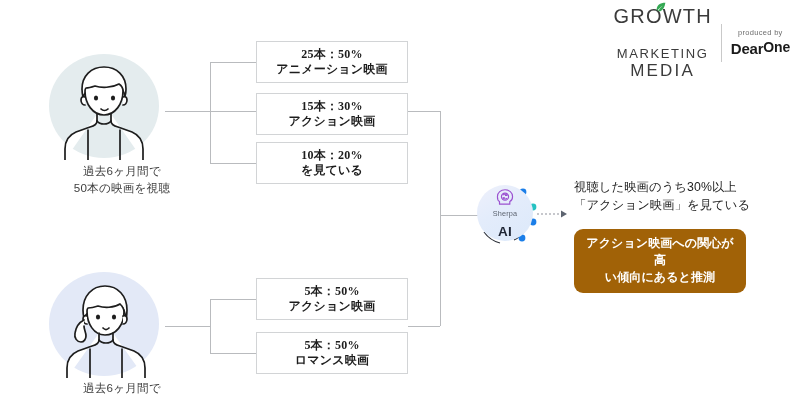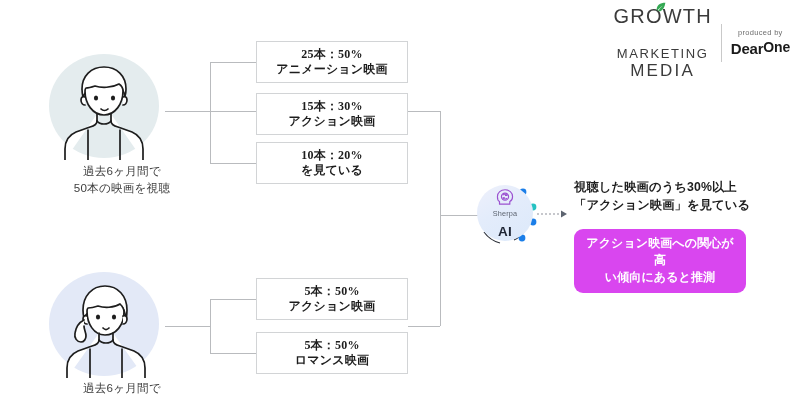--- a/index.html
+++ b/index.html
@@ -179,33 +179,33 @@
     margin-top: 8px;
     letter-spacing: .3px;
   }
 
   
   .out-text {
     position: absolute;
     left: 574px;
     top: 178px;
     font-size: 12.3px;
-    font-weight: bold;
+    font-weight: normal;
     color: #1d1d1d;
     line-height: 1.5;
     letter-spacing: .1px;
   }
   .out-badge {
     position: absolute;
     left: 574px;
     top: 229px;
     width: 172px;
     padding: 6px 8px 7px;
     box-sizing: border-box;
-    background: #d946ef;
+    background: #a16207;
     border-radius: 9px;
     color: #ffffff;
     font-size: 12px;
     font-weight: bold;
     line-height: 1.42;
     text-align: center;
     letter-spacing: .1px;
   }
 </style>
 </head>

